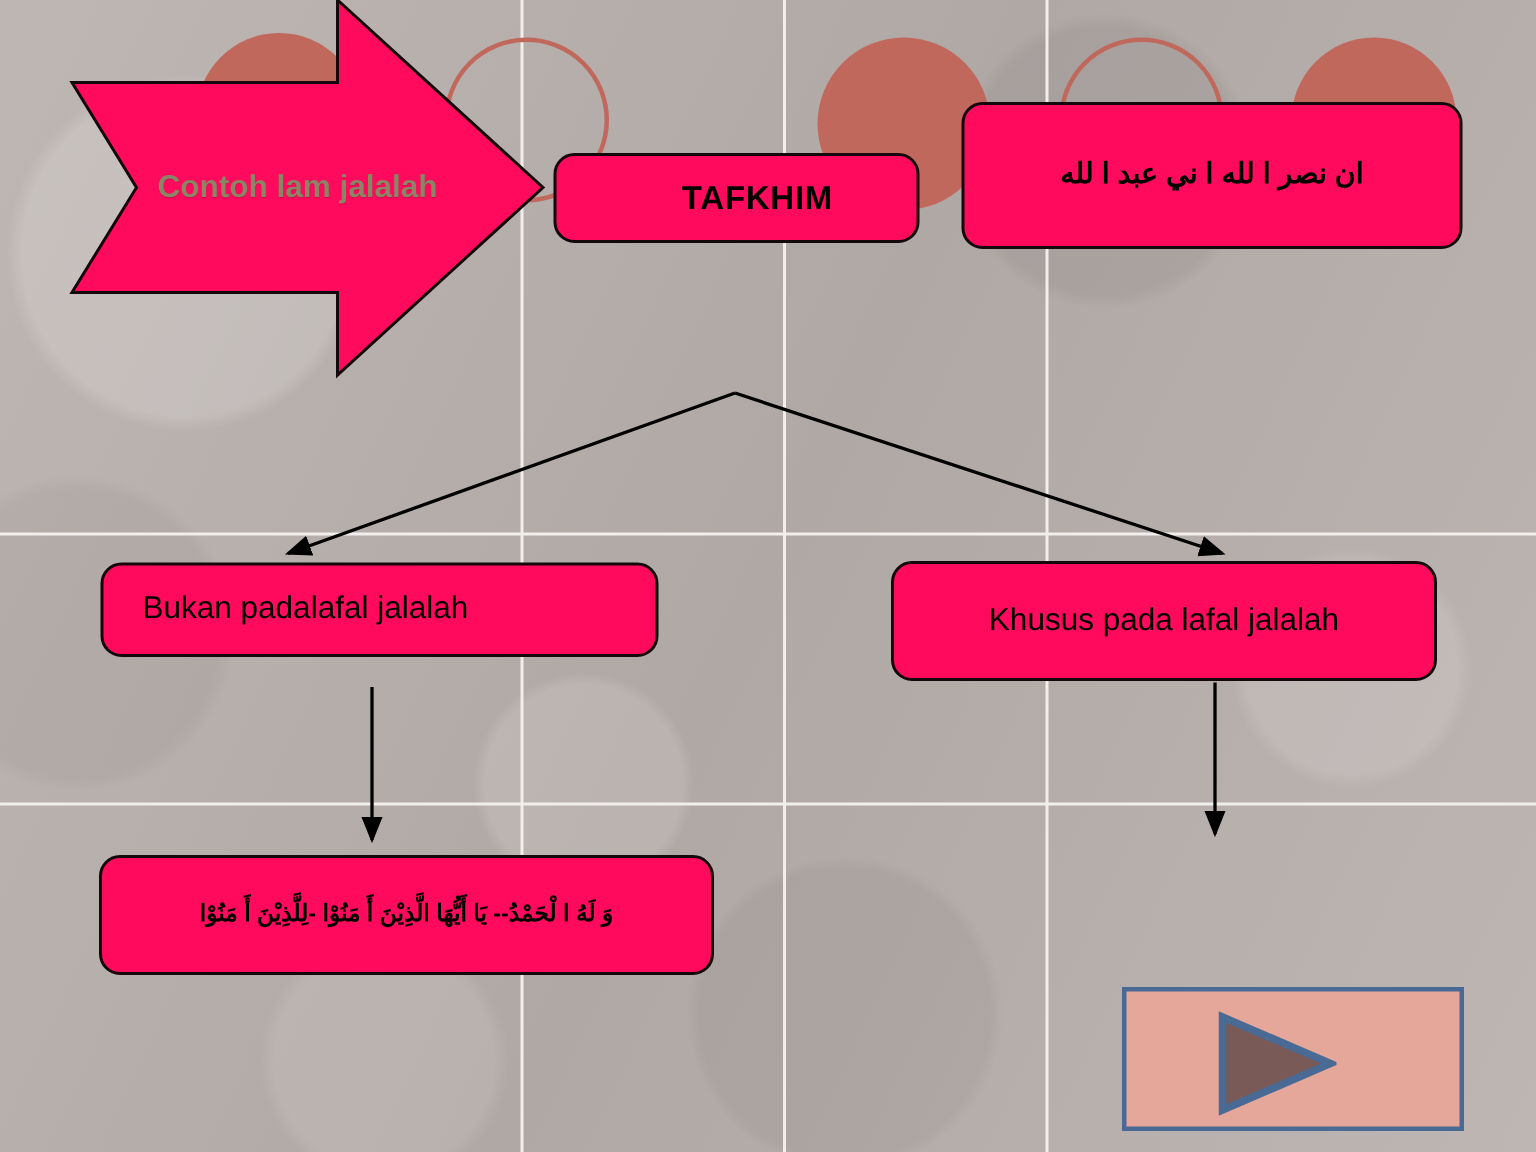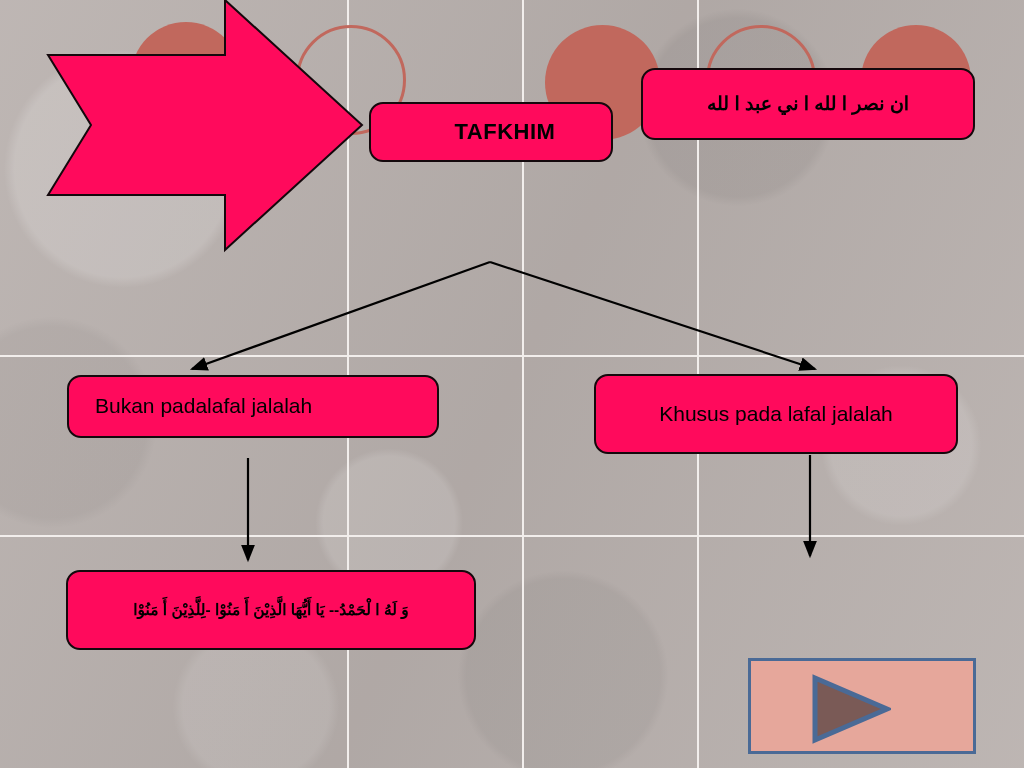--- a/index.html
+++ b/index.html
@@ -89,27 +89,28 @@
   <div class="deco deco-fill" style="left:131px; top:22px; width:110px; height:110px;"></div>
   <div class="deco deco-ring" style="left:296px; top:25px; width:110px; height:110px;"></div>
   <div class="deco deco-fill" style="left:545px; top:25px; width:115px; height:115px;"></div>
   <div class="deco deco-ring" style="left:706px; top:25px; width:110px; height:110px;"></div>
   <div class="deco deco-fill" style="left:861px; top:25px; width:110px; height:110px;"></div>
 
   <div style="position:absolute; left:45px; top:-5px; width:320px; height:260px;">
     <svg viewBox="0 0 320 260" width="320" height="260">
       <polygon points="3,60 180,60 180,5 317,130 180,255 180,200 3,200 46,130" fill="#ff0a5c" stroke="#14080c" stroke-width="2"></polygon>
     </svg>
+    <span class="arrow-label">Contoh lam jalalah</span>
   </div>
 
   <div class="box center" style="left:369px; top:102px; width:244px; height:60px;padding-left:28px;">
     <span class="txt t-big">TAFKHIM</span>
   </div>
 
-  <div class="box center" style="left:641px; top:68px; width:334px; height:72px;">
+  <div class="box center" style="left:641px; top:68px; width:334px; height:98px;">
     <span class="txt ar">ان نصر ا لله      ا ني عبد ا لله</span>
   </div>
 
 
   <svg class="connector" style="left:0; top:0; width:1024px; height:768px;">
     <defs>
       <marker id="ah" markerWidth="9" markerHeight="9" refX="7" refY="3.2" orient="auto" markerUnits="strokeWidth">
         <path d="M0,0 L8,3.2 L0,6.4 z" fill="#000"></path>
       </marker>
     </defs>

